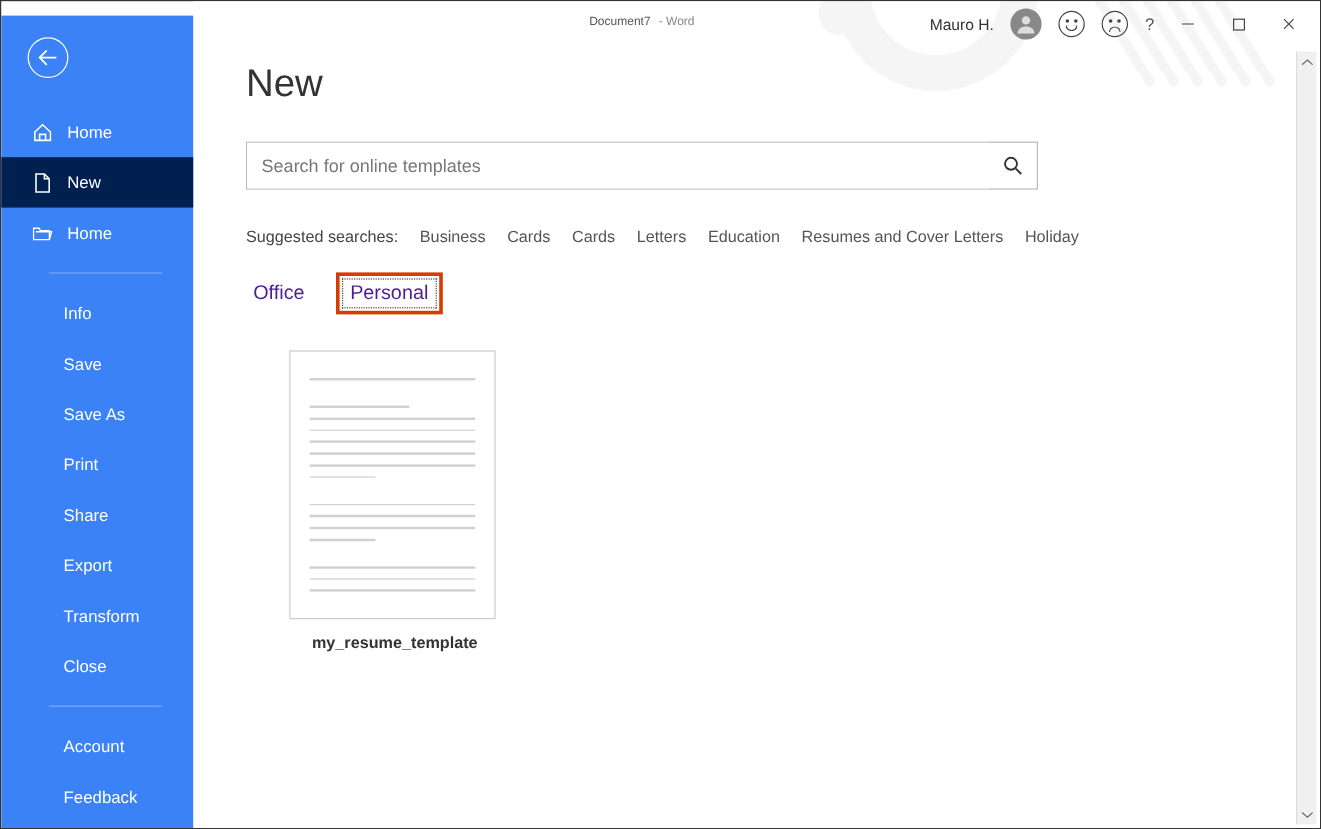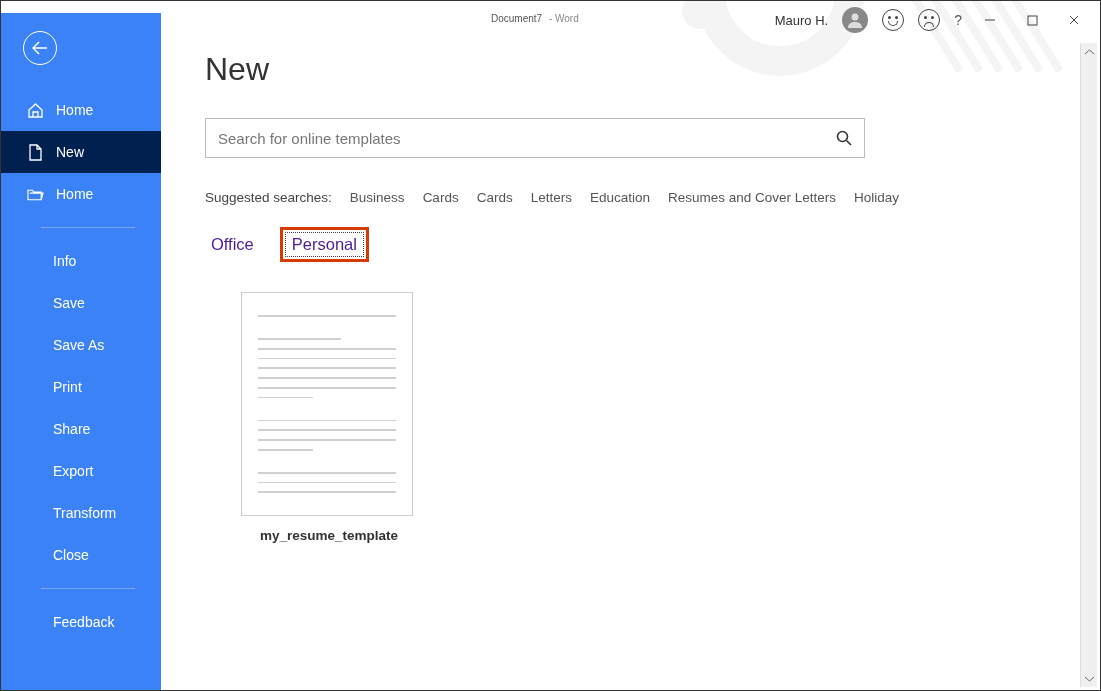--- a/index.html
+++ b/index.html
@@ -399,20 +399,23 @@
       <span>Export</span>
     </div>
   <div class="nav-item noicon">
       <span>Transform</span>
     </div>
   <div class="nav-item noicon">
       <span>Close</span>
     </div>
   <div class="divider"></div>
   <div class="nav-item noicon">
+      <span>Account</span>
+    </div>
+  <div class="nav-item noicon">
       <span>Feedback</span>
     </div>
 </div>
 
 <div class="main">
   <h1 class="page-title">New</h1>
 
   <div class="search-row">
     <input class="search-input" type="text" placeholder="Search for online templates" style="">
     <div class="search-btn">

